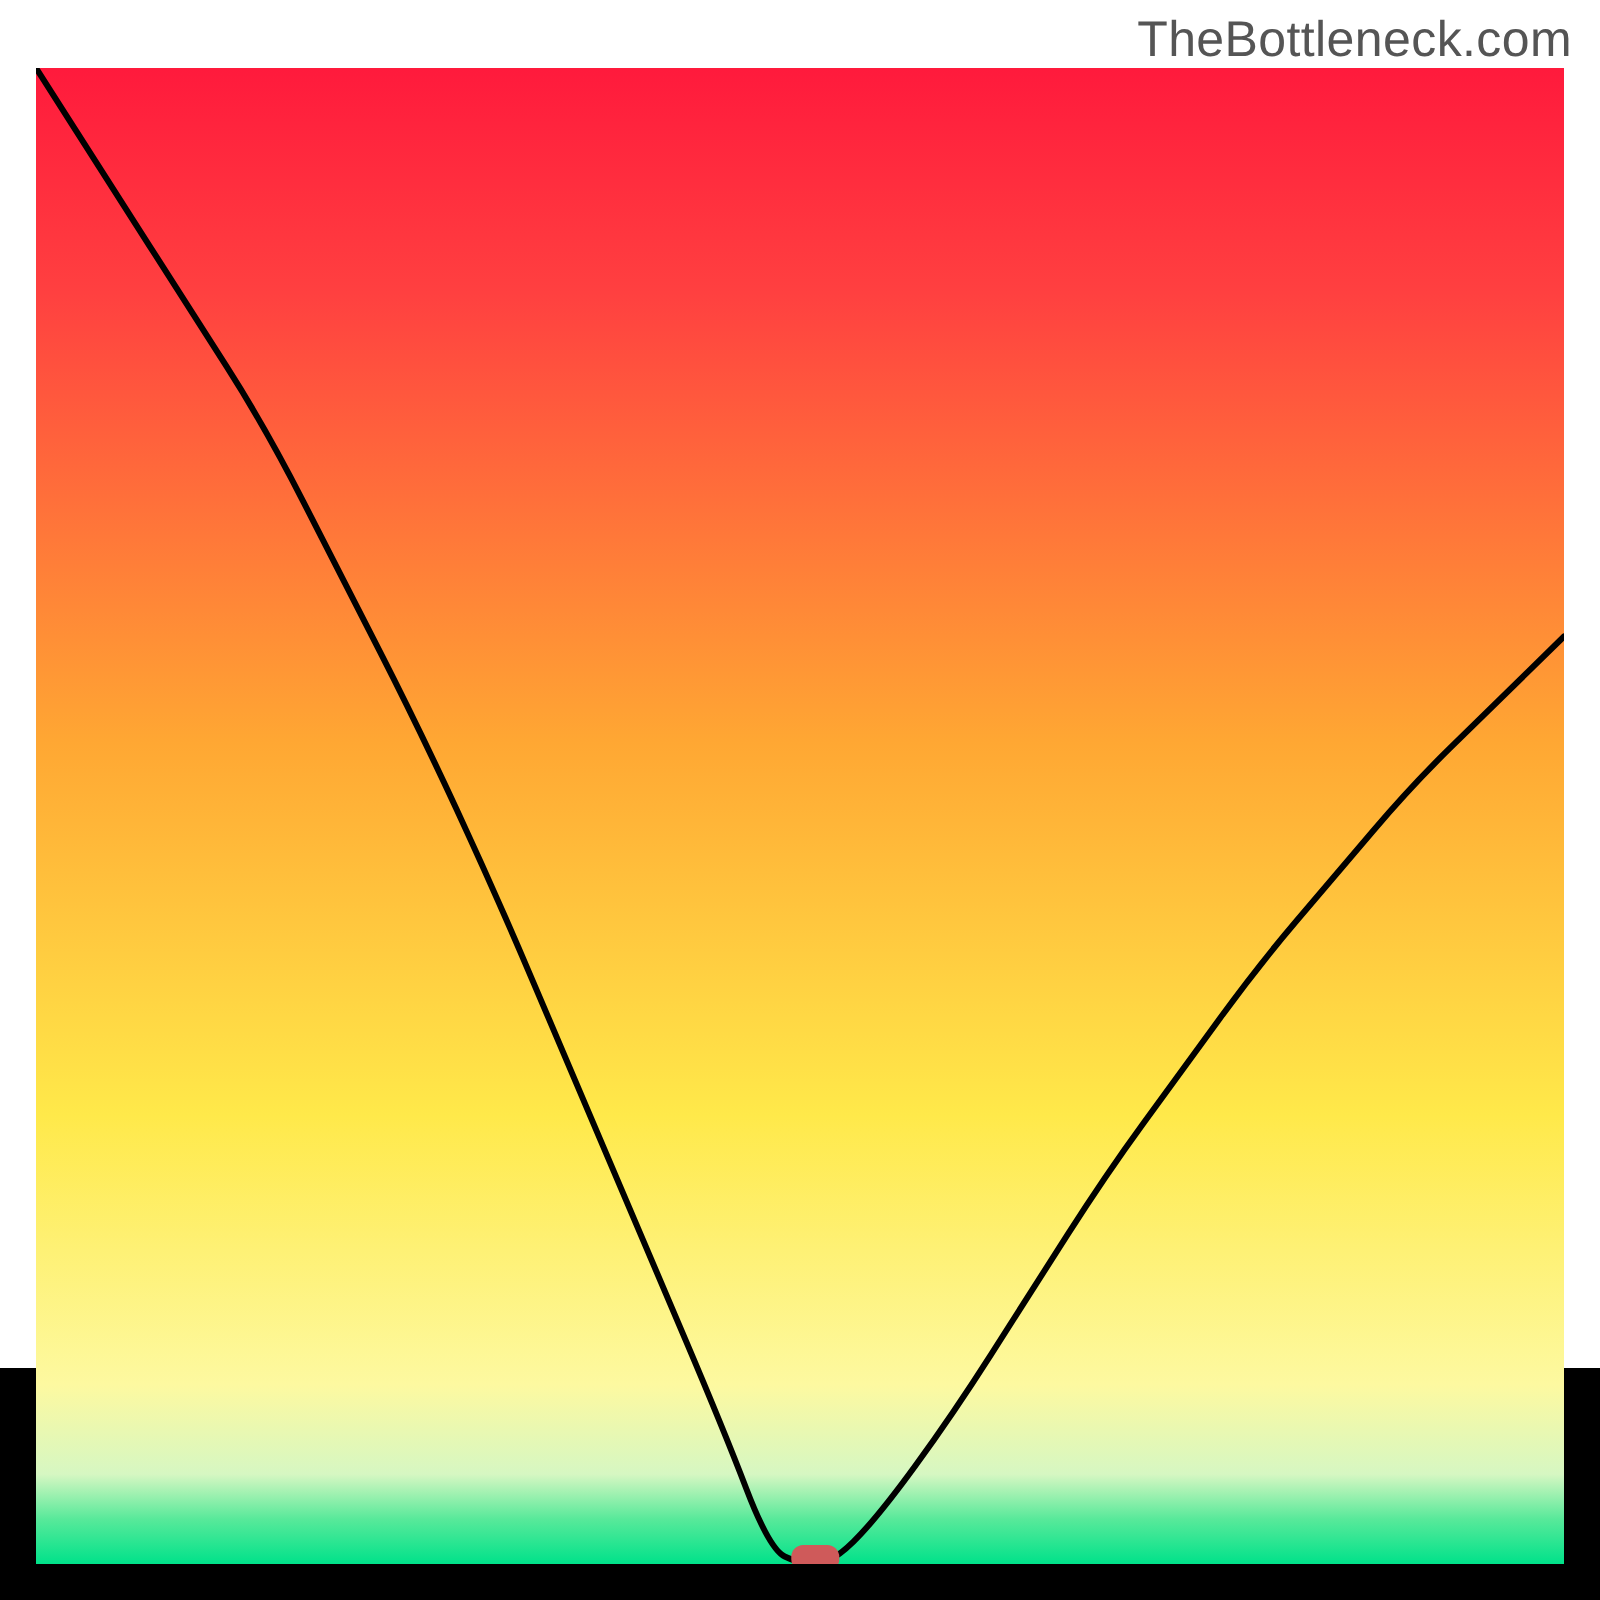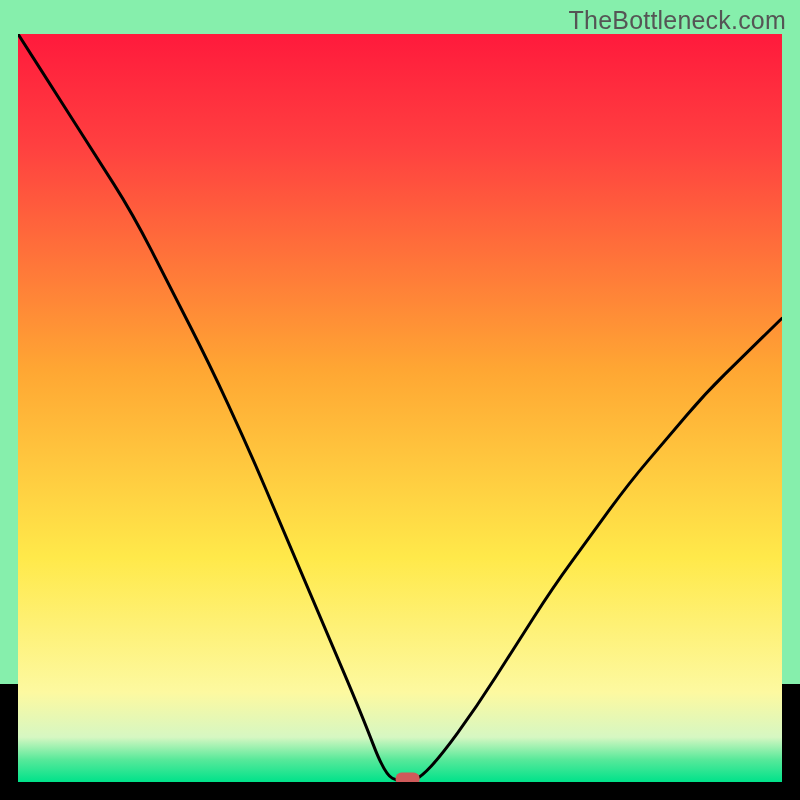--- a/index.html
+++ b/index.html
@@ -8,21 +8,21 @@
     width: 800px;
     height: 800px;
     background: #000;
     font-family: Arial, Helvetica, sans-serif;
     overflow: hidden;
   }
   .frame {
     position: relative;
     width: 800px;
     height: 684px;
-    background: #86efac;
+    background: #ffffff;
   }
   .watermark {
     position: absolute;
     top: 6px;
     right: 14px;
     color: #555;
     font-size: 25px;
     font-weight: 500;
     letter-spacing: 0.2px;
     user-select: none;

